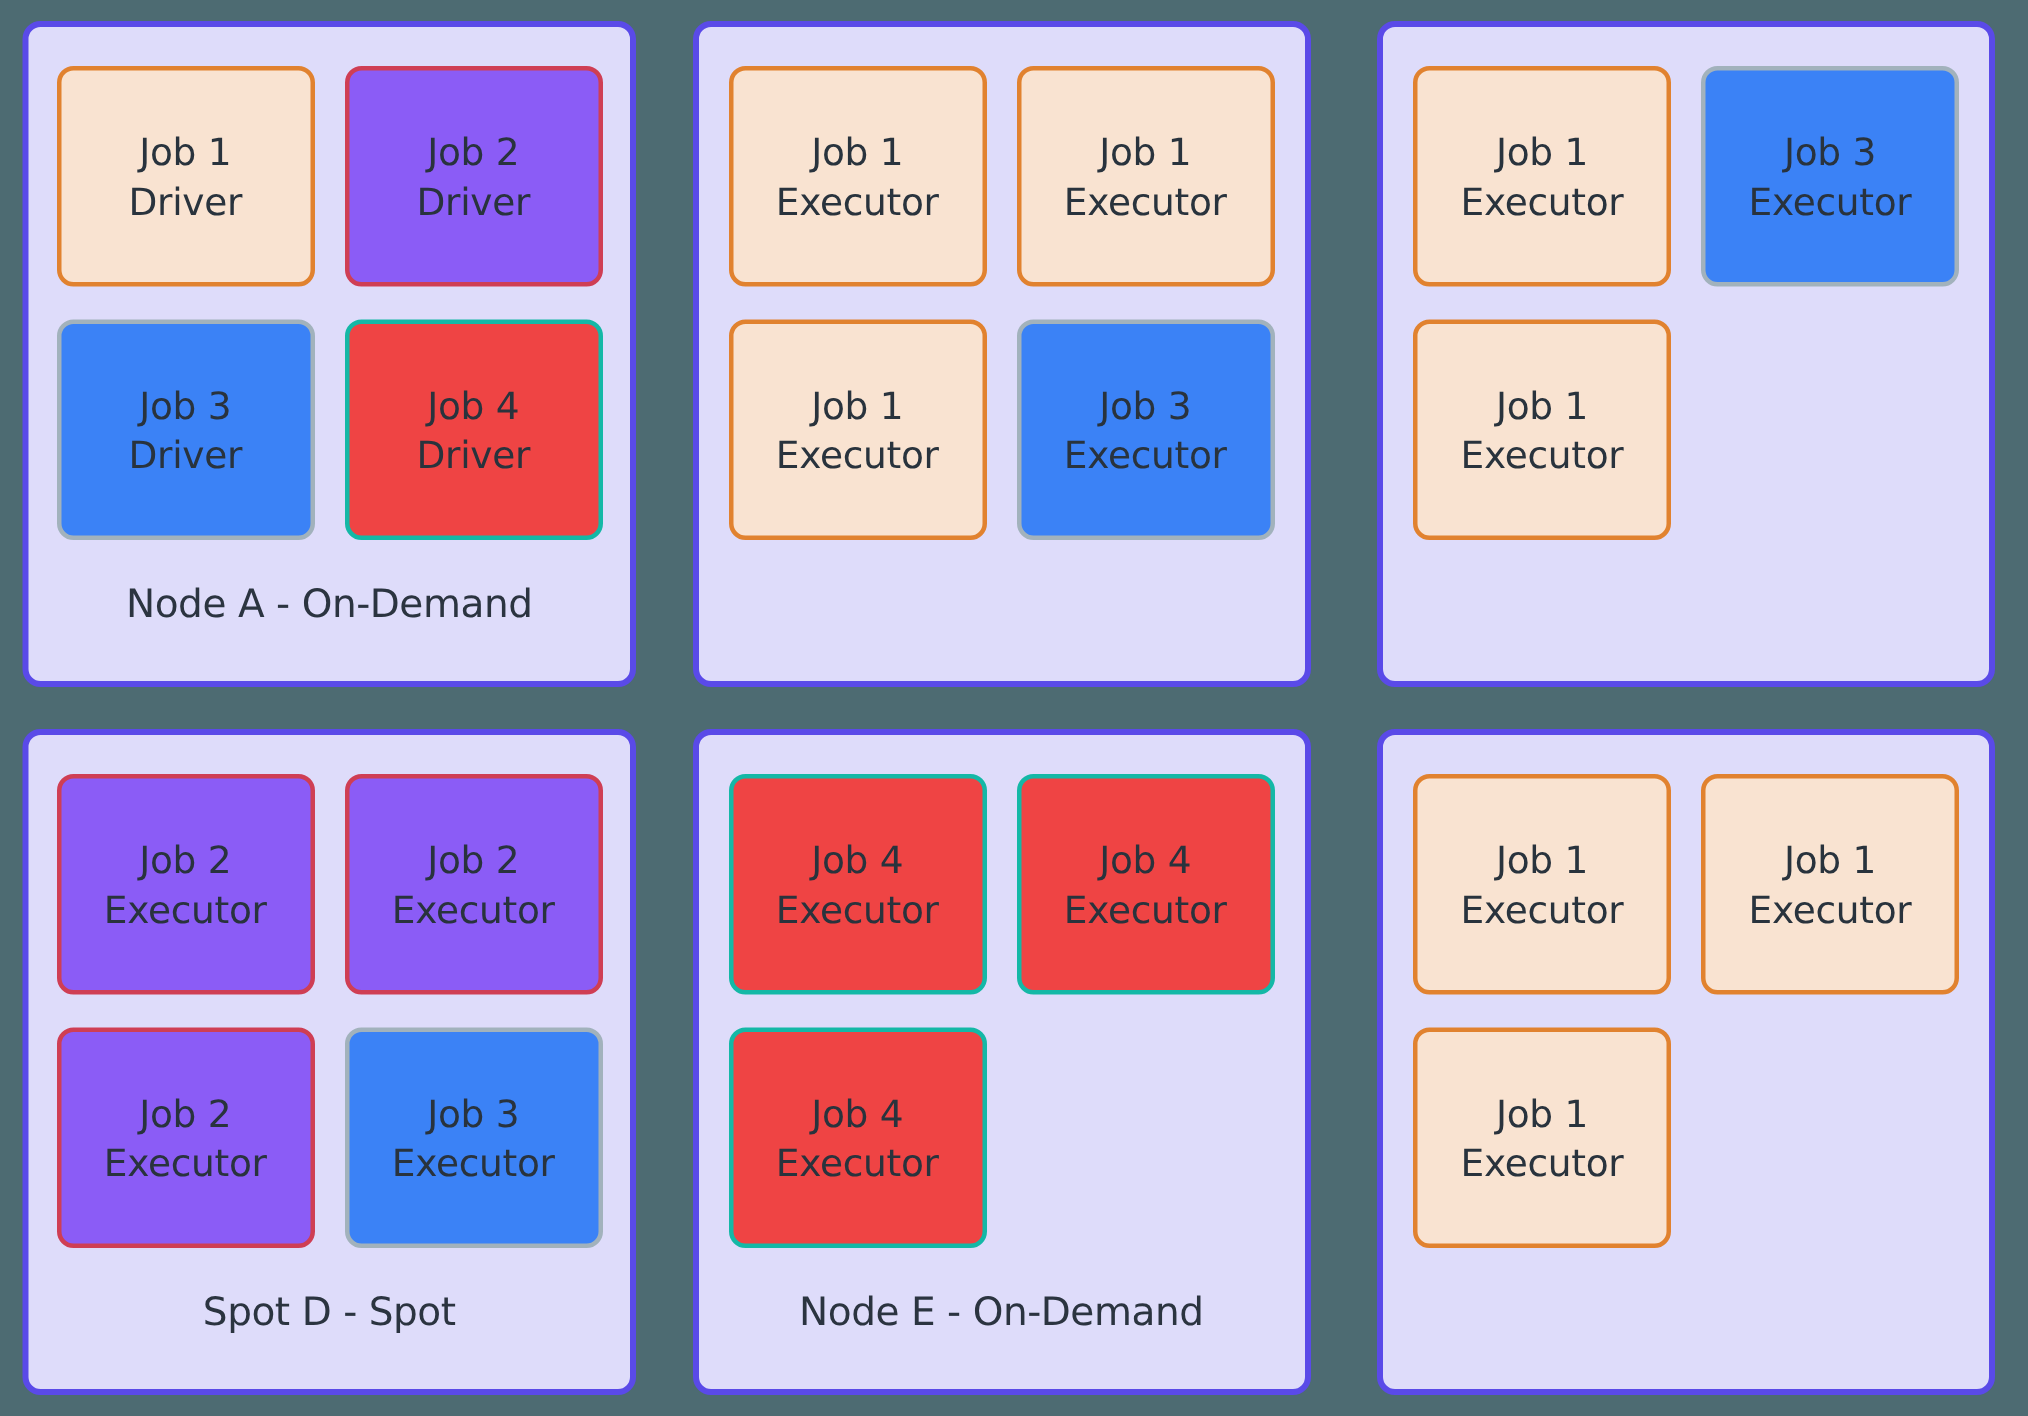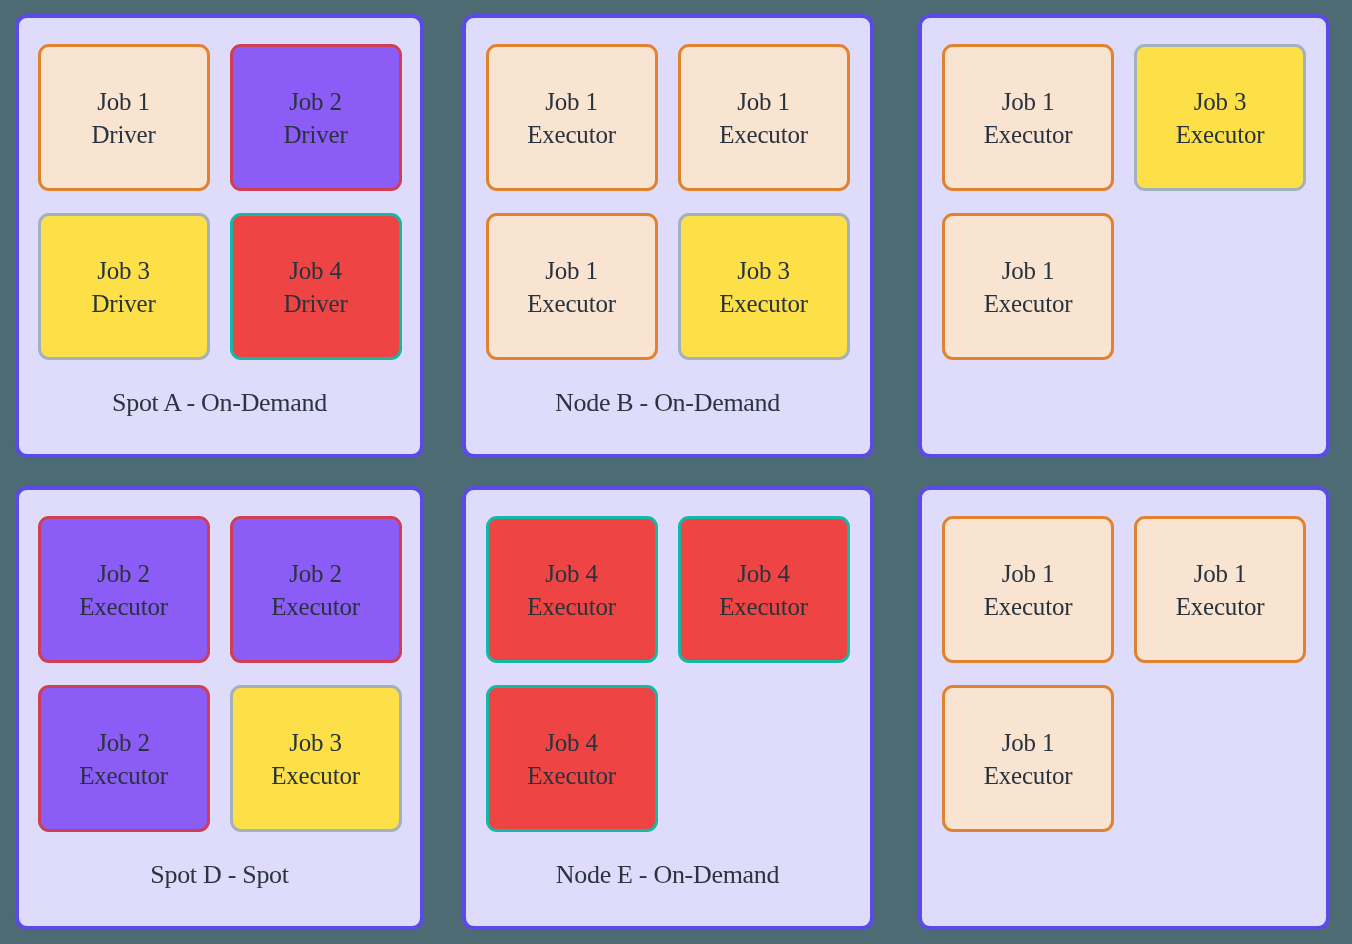--- a/index.html
+++ b/index.html
@@ -33,21 +33,20 @@
   .node-panel {
     background: #dedcfa;
     border: 4px solid #5a4ae8;
     border-radius: 12px;
     box-sizing: border-box;
     display: flex;
     flex-direction: column;
     padding: 26px 30px 0 30px;
     width: 409px;
     height: 444px;
-    font-family: Liberation Serif, serif;
   }
   .node-cell.w-b .node-panel,
   .node-cell.w-c .node-panel,
   .node-cell.w-e .node-panel,
   .node-cell.w-f .node-panel {
     width: 412px;
   }
 
   .slot-grid {
     display: grid;
@@ -72,21 +71,21 @@
   }
 
   .slot.empty {
     border: none;
     background: transparent;
   }
 
   
   .slot.orange { background: #f9e3d1; border: 3px solid #e1822f; }
   .slot.red    { background: #8b5cf6; border: 3px solid #cf3e54; }
-  .slot.grey   { background: #fde047; border: 3px solid #a2b2bc; align-items: center; }
+  .slot.grey   { background: #3b82f6; border: 3px solid #a2b2bc; align-items: center; }
   .slot.teal   { background: #ef4444; border: 3px solid #14b8a6; }
 
   .node-label {
     flex: 1;
     display: flex;
     align-items: center;
     justify-content: center;
     font-size: 26px;
     color: #2b3440;
     letter-spacing: -0.3px;
@@ -112,21 +111,21 @@
           </div>
           <div class="slot grey">
             <span class="slot-line">Job 3</span>
             <span class="slot-line">Driver</span>
           </div>
           <div class="slot teal">
             <span class="slot-line">Job 4</span>
             <span class="slot-line">Driver</span>
           </div>
         </div>
-        <div class="node-label">Spot A - On-Demand</div>
+        <div class="node-label">Node A - On-Demand</div>
       </div>
     </div>
     <div class="node-cell w-b">
       <div class="node-panel">
         <div class="slot-grid">
           <div class="slot orange">
             <span class="slot-line">Job 1</span>
             <span class="slot-line">Executor</span>
           </div>
           <div class="slot orange">
@@ -135,21 +134,20 @@
           </div>
           <div class="slot orange">
             <span class="slot-line">Job 1</span>
             <span class="slot-line">Executor</span>
           </div>
           <div class="slot grey">
             <span class="slot-line">Job 3</span>
             <span class="slot-line">Executor</span>
           </div>
         </div>
-        <div class="node-label">Node B - On-Demand</div>
       </div>
     </div>
     <div class="node-cell w-c">
       <div class="node-panel">
         <div class="slot-grid">
           <div class="slot orange">
             <span class="slot-line">Job 1</span>
             <span class="slot-line">Executor</span>
           </div>
           <div class="slot grey">

